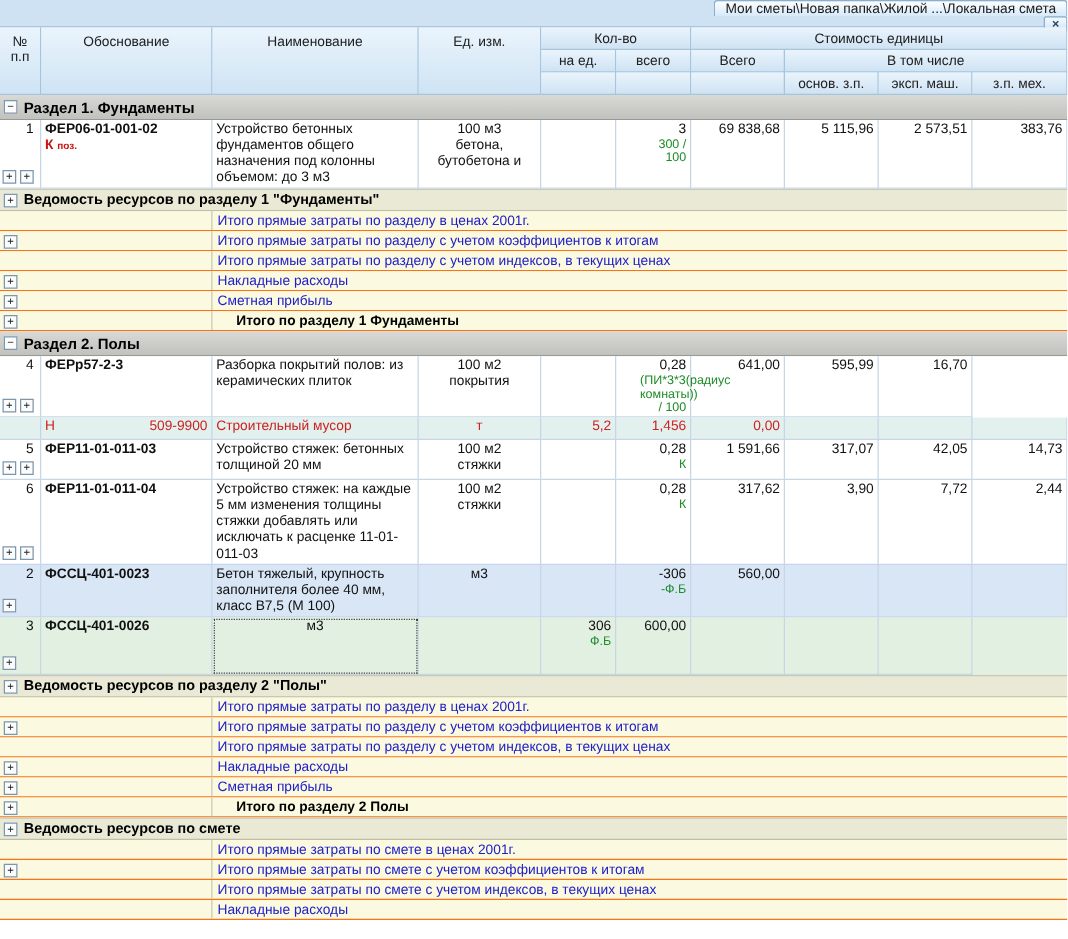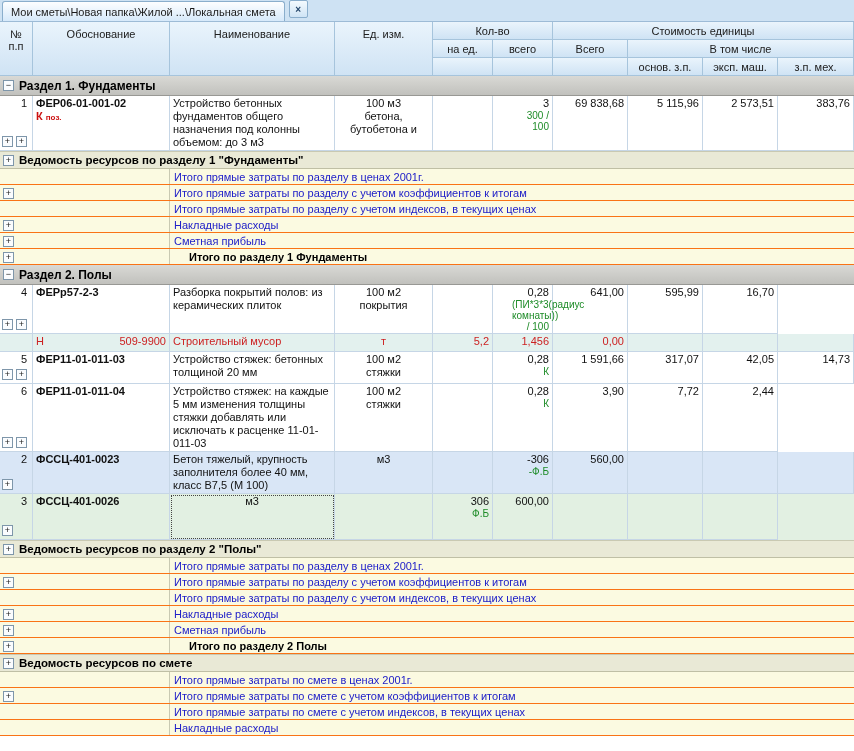--- a/index.html
+++ b/index.html
@@ -1,20 +1,20 @@
 <!DOCTYPE html>
 <html><head>
 <meta charset="utf-8">
 <style>
   html,body{margin:0;padding:0;background:#fff;}
   .app{position:relative;width:854px;height:751px;overflow:hidden;background:#fff;
        font-family:"Liberation Sans",sans-serif;font-size:11px;color:#111;}
   
   .tabbar{height:22px;background:#CEE2F3;display:flex;align-items:flex-end;
-          padding-left:2px;border-bottom:1px solid #9DBBD6;box-sizing:border-box;}
+          padding-left:2px;border-bottom:1px solid #9DBBD6;box-sizing:border-box;flex-direction:column;}
   .tab{height:20px;display:flex;align-items:center;padding:0 8px;
        background:linear-gradient(#FDFEFF,#D6E9FA);border:1px solid #8AAECC;border-bottom:none;
        border-radius:3px 3px 0 0;box-sizing:border-box;color:#1a1a1a;cursor:default;}
   .tab-close{width:17px;height:16px;margin-left:4px;margin-bottom:3px;display:flex;align-items:center;
        justify-content:center;background:linear-gradient(#F4FAFE,#CFE4F5);border:1px solid #8AAECC;
        border-radius:2px;font-weight:bold;font-size:10px;color:#24466B;cursor:default;}
   
   .g{display:grid;grid-template-columns:33px 137px 165px 98px 60px 60px 75px 75px 75px 1fr;}
   
   .thead{grid-template-rows:18px 18px 18px;height:54px;background:#D7E8F7;}
@@ -218,20 +218,21 @@
           </div></div>
         <div class="cell c-code"><b>ФЕР11-01-011-04</b></div>
         <div class="cell c-name">Устройство стяжек: на каждые 5 мм изменения толщины стяжки добавлять или исключать к расценке 11-01-011-03</div>
         <div class="cell c-unit">100 м2
 стяжки</div>
         <div class="cell c-r"></div>
         <div class="cell c-qty">
           <div>0,28</div>
           <div class="note">К</div>
         </div>
+        <div class="cell c-r">317,62</div>
         <div class="cell c-r">3,90</div>
         <div class="cell c-r">7,72</div>
         <div class="cell c-r">2,44</div>
       </div>
       <div class="row item g" style="min-height: 42px; background: rgb(217, 230, 246);">
         <div class="cell c-num"><span>2</span><div class="expwrap">
             <span class="tree">+</span>
           </div></div>
         <div class="cell c-code"><b>ФССЦ-401-0023</b></div>
         <div class="cell c-name">Бетон тяжелый, крупность заполнителя более 40 мм, класс В7,5 (М 100)</div>

